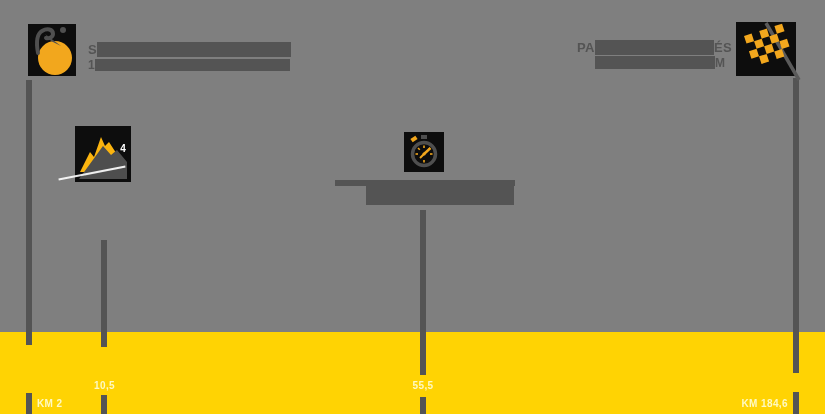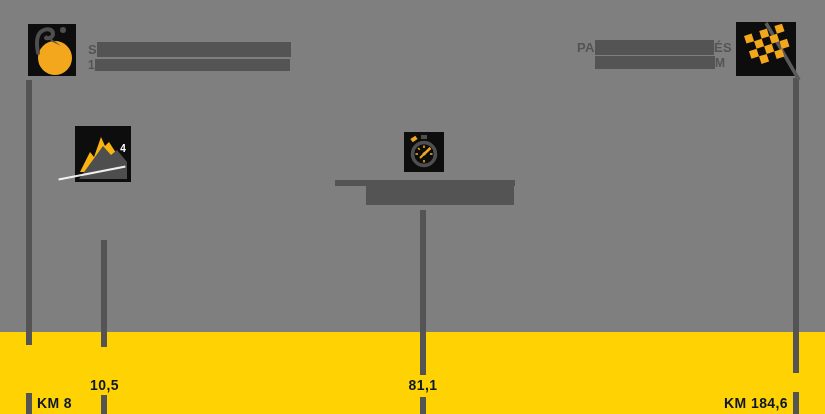--- a/index.html
+++ b/index.html
@@ -9,21 +9,21 @@
     overflow:hidden;
   }
   .abs{position:absolute;}
   .band{left:0;top:332px;width:825px;height:82px;background:#FFD303;}
   .vline{width:6px;background:#545454;}
   .tick{width:6px;background:#545454;}
   .redact{background:#545454;}
   .txtrow{display:flex;align-items:center;white-space:nowrap;}
   .t13{font-size:13px;line-height:15px;letter-spacing:.4px;}
   .t12{font-size:12px;line-height:14px;letter-spacing:.4px;}
-  .kmlab{font-size:14px;line-height:15px;letter-spacing:.4px;color:#0f172a;}
+  .kmlab{font-size:10px;line-height:15px;letter-spacing:.4px;color:#fef9c3;}
   .center{text-align:center;}
   .right{text-align:right;}
   .roadline{height:2px;background:rgba(255,255,255,.9);transform:rotate(-11deg);}
   svg{display:block;overflow:visible;}
 </style>
 </head>
 <body>
 
 <div class="stage">
 
@@ -108,18 +108,18 @@
       <line x1="26" y1="16" x2="24.2" y2="17.8"></line>
     </g>
     <line x1="20" y1="22" x2="26.5" y2="16" stroke="#F2A71D" stroke-width="2.4"></line>
     <line x1="20" y1="22" x2="16" y2="26" stroke="#F2A71D" stroke-width="2"></line>
     <circle cx="20" cy="22" r="1.6" fill="#F2A71D"></circle>
   </svg>
 
   <div class="abs redact" style="left:335px;top:180px;width:180px;height:6px;"></div>
   <div class="abs redact" style="left:366px;top:186px;width:148px;height:19px;"></div>
 
-  <div class="abs kmlab" style="left:37px;top:396px;">KM 8</div>
+  <div class="abs kmlab" style="left:37px;top:396px;">KM 2</div>
   <div class="abs kmlab center" style="left:88px;top:378px;width:33px;">10,5</div>
-  <div class="abs kmlab center" style="left:406px;top:378px;width:34px;">81,1</div>
+  <div class="abs kmlab center" style="left:406px;top:378px;width:34px;">55,5</div>
   <div class="abs kmlab right" style="left:722px;top:396px;width:66px;">KM 184,6</div>
 
 </div>
 
 </body></html>

